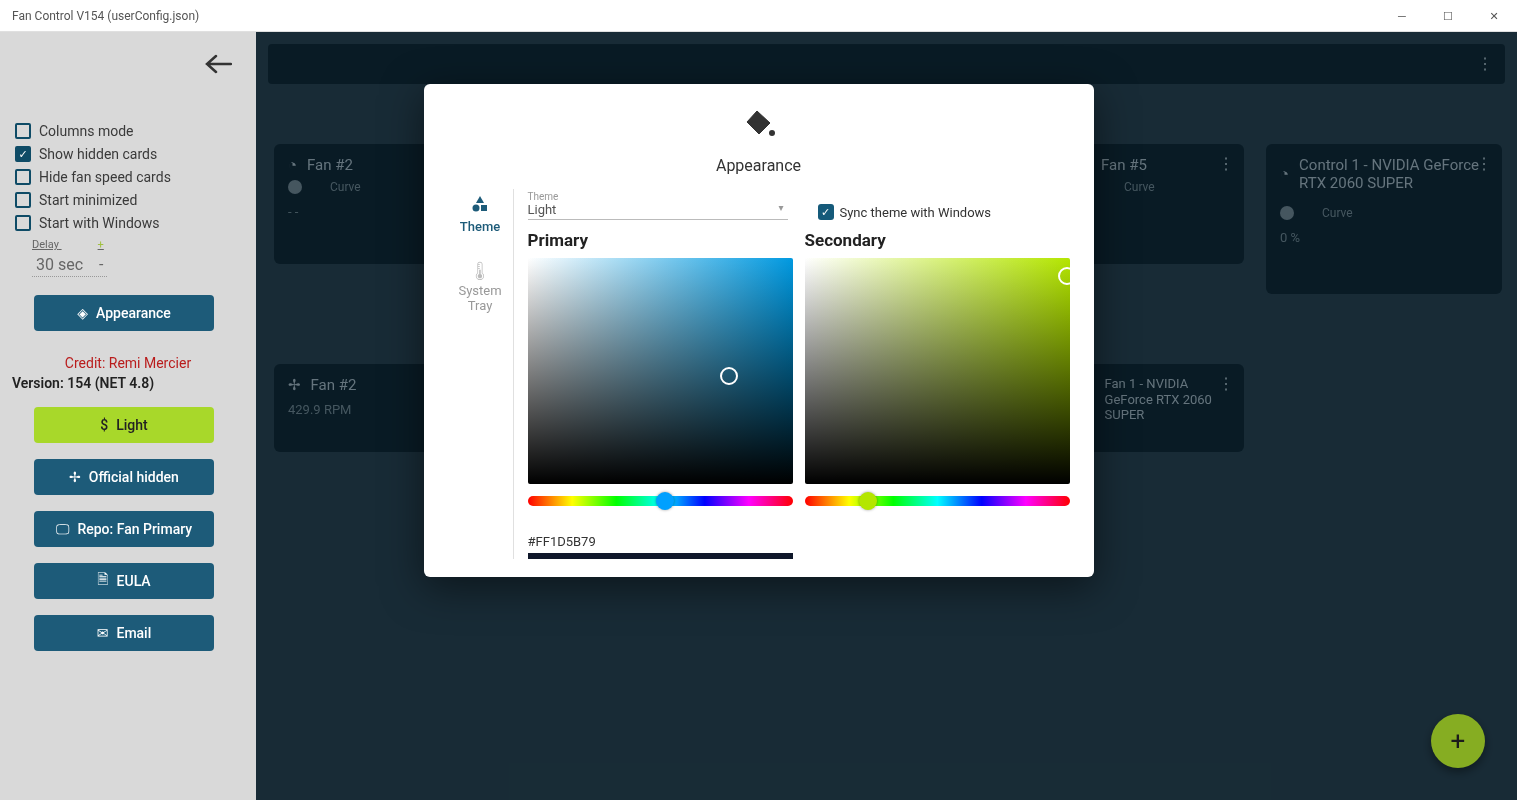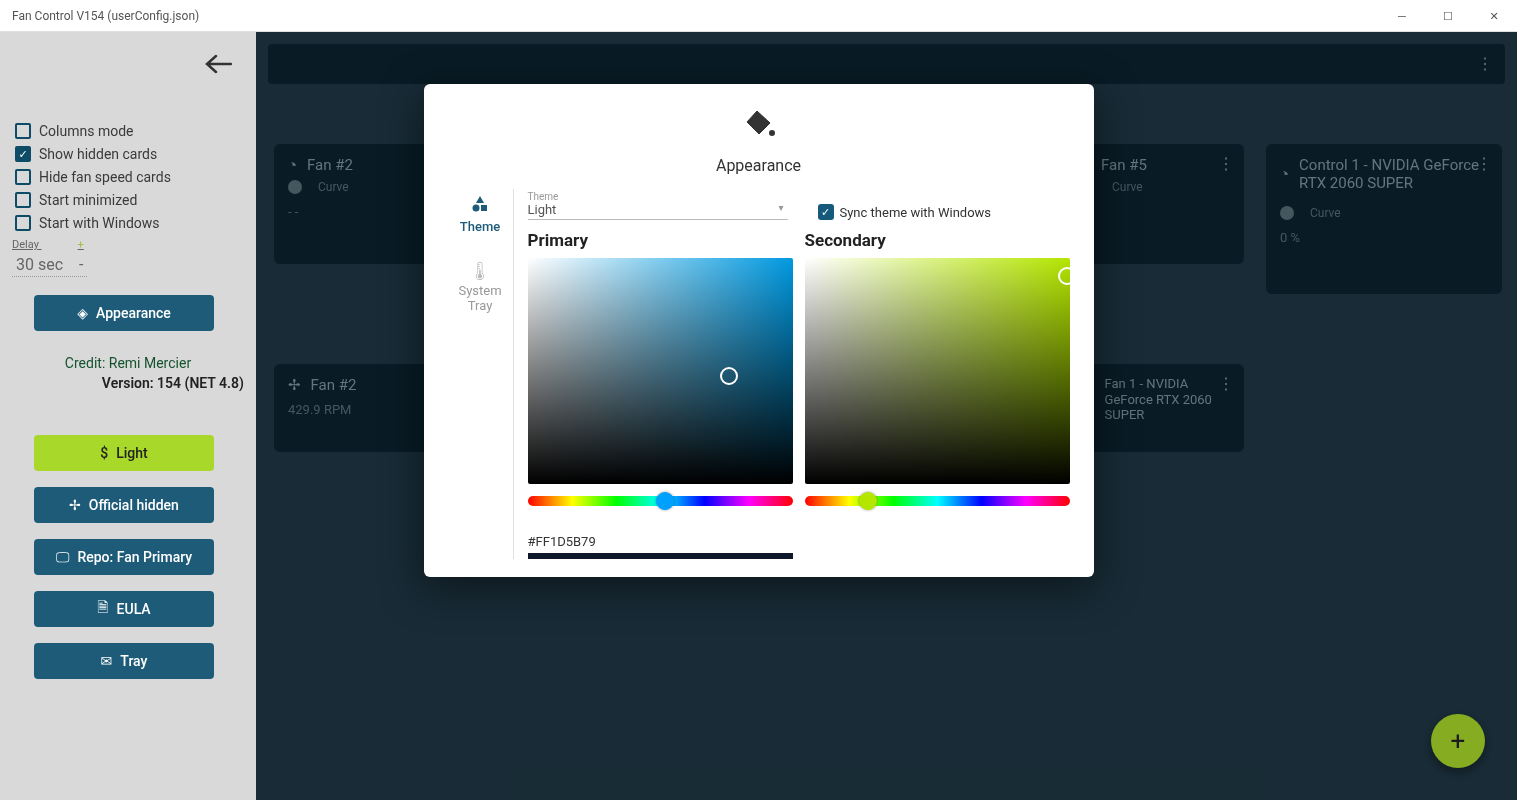--- a/index.html
+++ b/index.html
@@ -12,41 +12,41 @@
 .win-btn { width:46px; height:32px; display:flex; align-items:center; justify-content:center; color:#555; font-size:11px; cursor:pointer; }
 
 
 .app { display:flex; height:768px; }
 .sidebar { width:256px; background:#d9d9d9; padding:14px 12px; position:relative; }
 .back-arrow { position:absolute; right:24px; top:20px; font-size:24px; color:#333; cursor:pointer; }
 .check-row { display:flex; align-items:center; margin:7px 3px; gap:8px; color:#3a3a3a; font-size:14px; }
 .checkbox { width:16px; height:16px; border:2px solid #0e4b66; border-radius:2px; display:flex; align-items:center; justify-content:center; flex-shrink:0; }
 .checkbox.checked { background:#0e4b66; }
 .checkbox.checked::after { content:"✓"; color:#fff; font-size:11px; }
-.delay-row { font-size:11px; color:#666;text-decoration:underline; }
+.delay-row { margin-left:20px; font-size:11px; color:#666;text-decoration:underline; }
 .delay-val { font-size:16px; margin-top:2px; border-bottom:1px dotted #999; display:inline-block; padding:2px 4px;text-align:center; }
 .s-btn { margin:8px 0; width:180px; height:36px; border:none; border-radius:4px; cursor:pointer; display:flex; align-items:center; justify-content:center; gap:8px; font-size:14px; font-weight:500; }
 .s-btn.dark { background:#1d5b79; color:#fff; }
 .s-btn.green { background:#a8d82a; color:#222; }
-.credit { text-align:center; font-size:14px; color:#14532d; margin-top:24px; }
-.version { text-align:right; font-size:14px; font-weight:600; color:#222; margin-top:4px; margin-bottom:44px; }
+.credit { text-align:center; font-size:14px; color:#b91c1c; margin-top:24px; }
+.version { text-align:left; font-size:14px; font-weight:600; color:#222; margin-top:4px; margin-bottom:16px; }
 .btn-stack { margin-left:22px; }
 .btn-stack .s-btn { margin:16px 0; }
 
 
 .main { flex:1; background:#254353; position:relative; padding:12px; }
 .main .overlay-dim { position:absolute; inset:0; background:rgba(0,0,0,0.35); z-index:5; }
 .topbar { height:40px; background:#0f2a3a; border-radius:4px; position:relative; }
 .topbar .kebab { position:absolute; right:12px; top:10px; color:#9bb3c0; font-size:16px;}
 .cards-area { margin-top:60px; position:relative; }
 
 .fan-card { position:absolute; width:236px; background:#0f2a3a; border-radius:6px; padding:12px 14px; color:#9bb3c0; }
 .fan-card .c-head { display:flex; align-items:center; gap:10px; font-size:15px; margin-bottom:6px; }
 .fan-card .c-kebab { position:absolute; right:10px; top:10px; color:#9bb3c0; }
-.fan-card .c-row { display:flex; align-items:center; gap:16px; font-size:12px; color:#6a8592; margin-top:6px;}
+.fan-card .c-row { display:flex; align-items:center; gap:28px; font-size:12px; color:#6a8592; margin-top:6px;}
 .fan-card .dot { width:14px; height:14px; border-radius:50%; background:#6a8592; }
 .fan-card .percent { font-size:13px; color:#6a8592; margin-top:10px;}
 .fan-card .rpm-line { font-size:13px; color:#6a8592; margin-top:8px; }
 
 .fab { position:absolute; right:32px; bottom:32px; width:54px; height:54px; border-radius:50%; background:#a8d82a; display:flex; align-items:center; justify-content:center; font-size:26px; color:#222; cursor:pointer; z-index:6; box-shadow:0 4px 10px rgba(0,0,0,0.4); filter:brightness(0.8);}
 
 
 .modal-back { position:absolute; inset:0; z-index:20; display:flex; align-items:flex-start; justify-content:center; }
 .modal { margin-top:84px; width:670px; background:#fff; border-radius:6px; padding:24px 24px 18px; box-shadow:0 10px 40px rgba(0,0,0,0.5); }
 .modal-header { text-align:center; margin-bottom:14px; }
@@ -148,21 +148,21 @@
       <button class="s-btn dark">
         <span>🖵</span>
         <span>Repo: Fan Primary</span>
       </button>
       <button class="s-btn dark">
         <span>🗎</span>
         <span>EULA</span>
       </button>
       <button class="s-btn dark">
         <span>✉</span>
-        <span>Tray</span>
+        <span>Email</span>
       </button>
     </div>
   </div>
 
   <div class="main">
     <div class="topbar">
       <span class="kebab">⋮</span>
     </div>
 
     <div class="cards-area">

